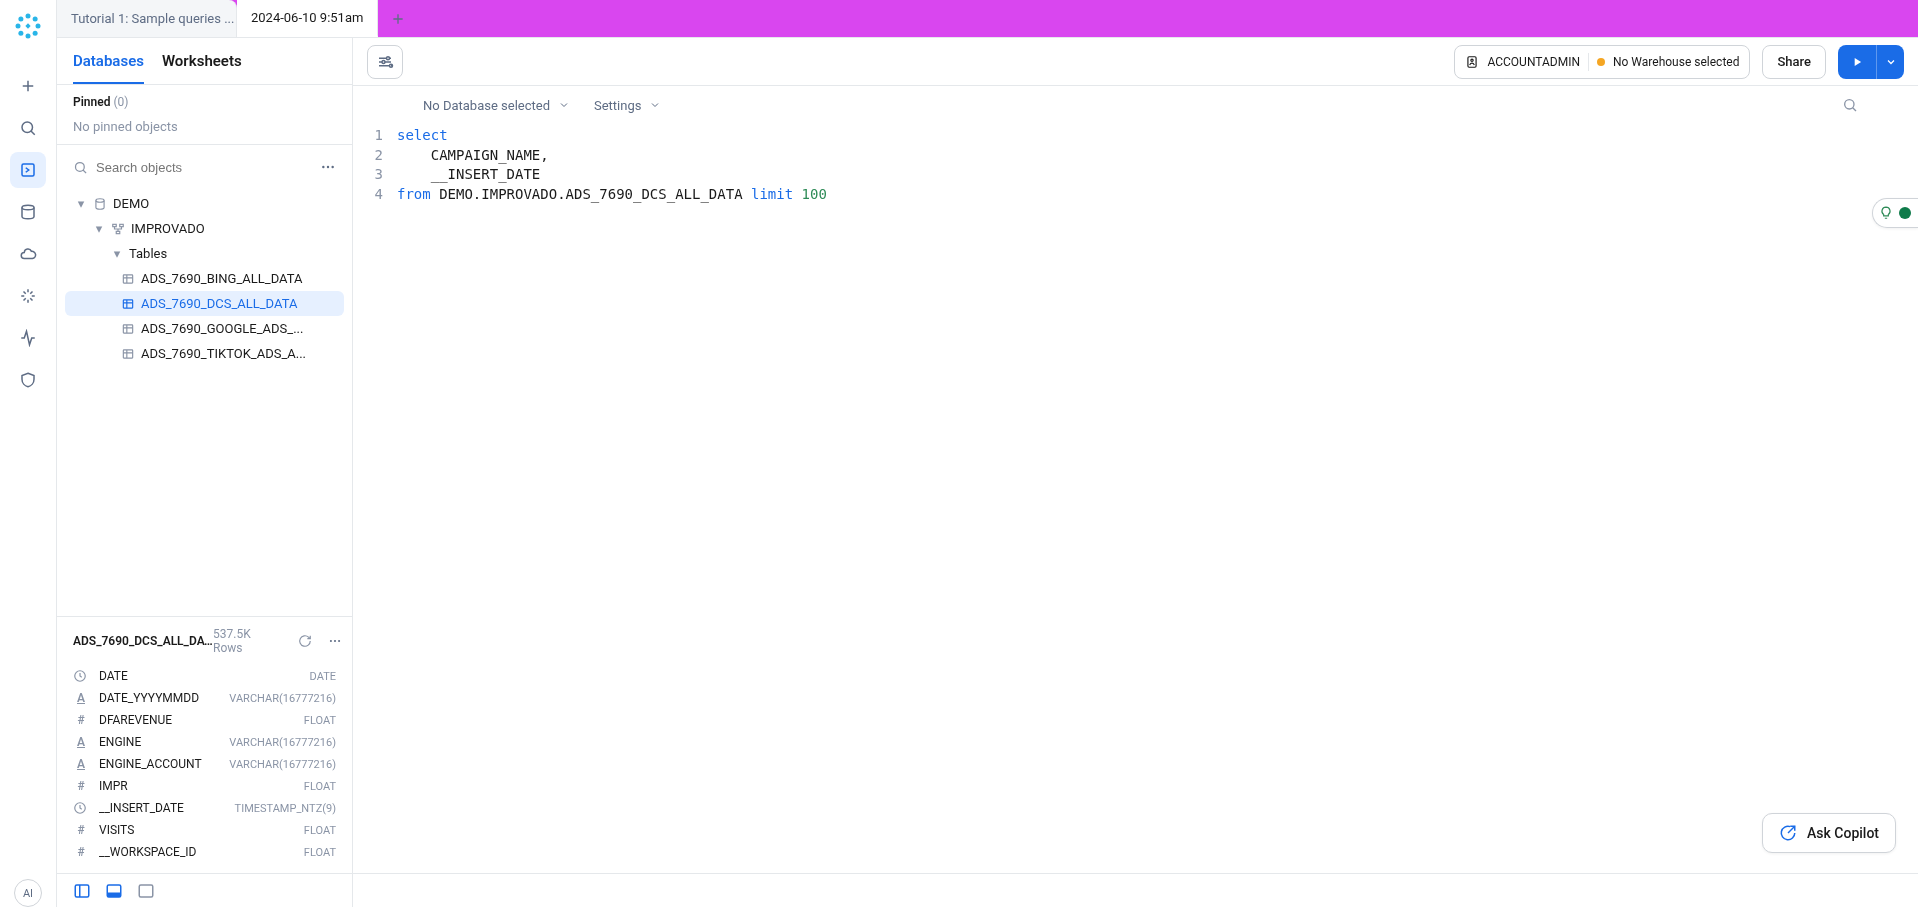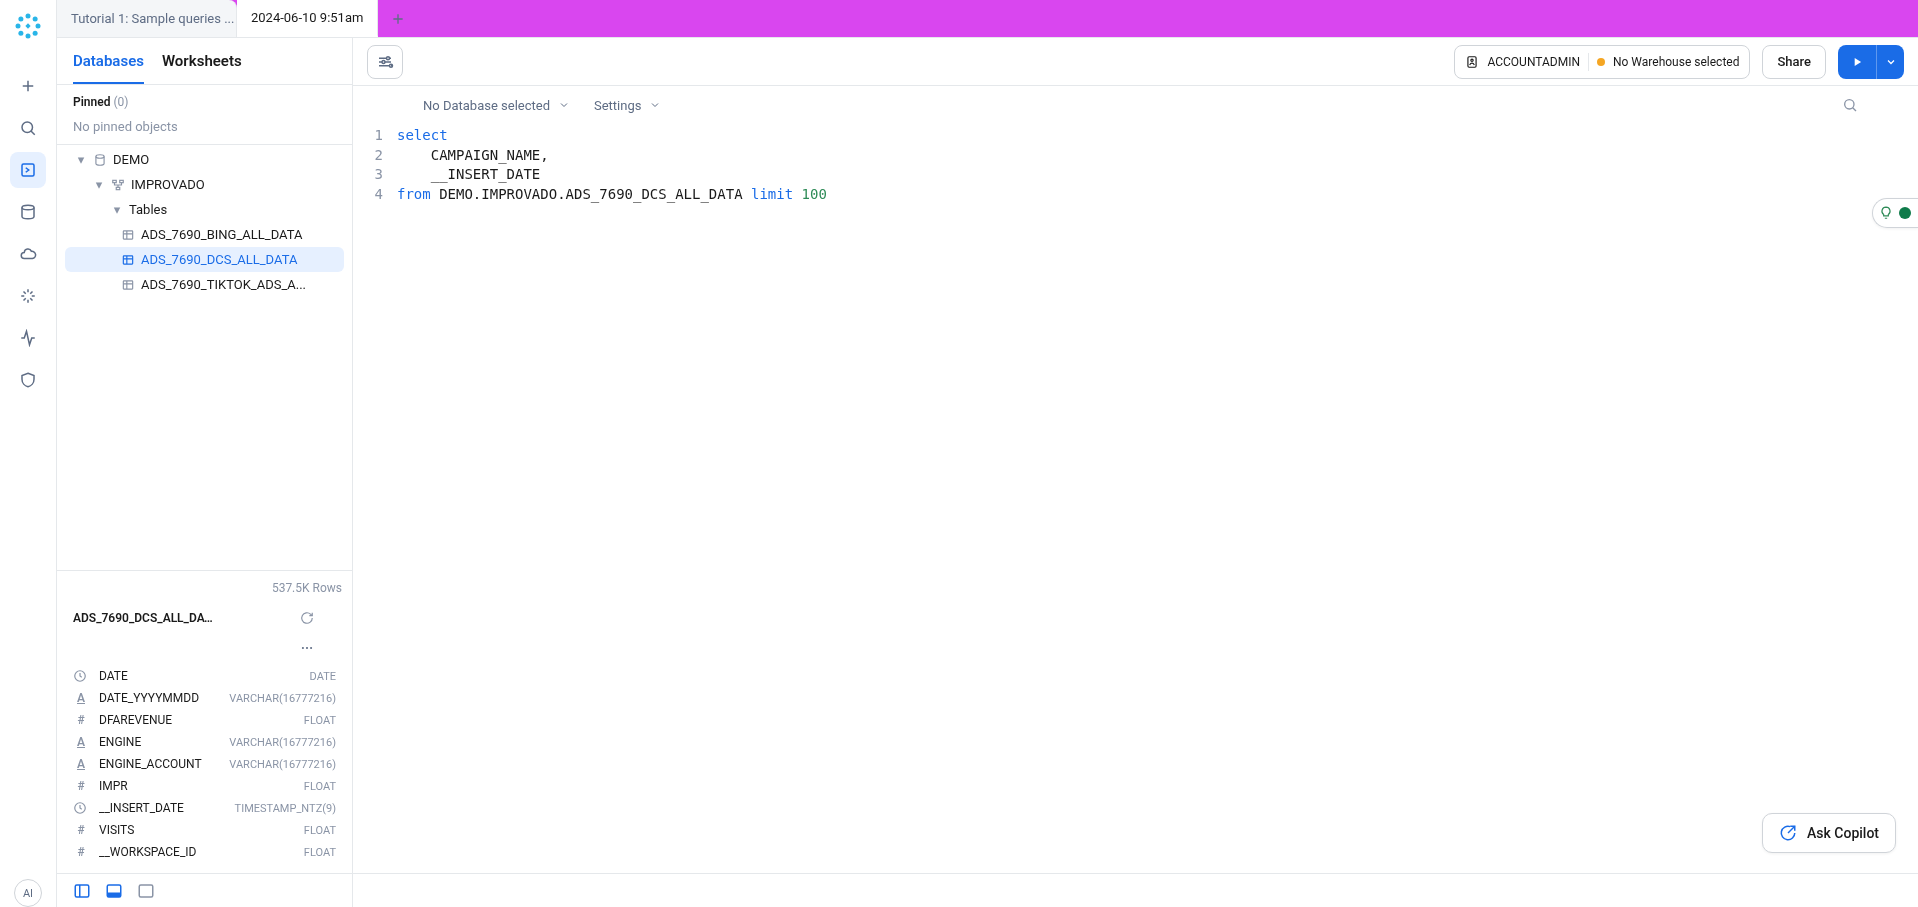--- a/index.html
+++ b/index.html
@@ -51,21 +51,21 @@
 .caret { width:12px; display:inline-flex; justify-content:center; color:#8a94a6; }
 .indent-1 { padding-left:10px; }
 .indent-2 { padding-left:28px; }
 .indent-3 { padding-left:46px; }
 .indent-4 { padding-left:56px; }
 
 
 .detail-panel { border-top:1px solid #e5e8eb; }
 .detail-head { display:flex; align-items:center; justify-content:space-between; padding:10px 10px 10px 16px; }
 .detail-head .name { font-size:12px; font-weight:600; max-width:140px; overflow:hidden; text-overflow:ellipsis; white-space:nowrap; }
-.detail-head .right { display:flex; align-items:center; gap:16px; color:#8a94a6; font-size:12px;flex-direction:column; }
+.detail-head .right { display:flex; align-items:center; gap:16px; color:#8a94a6; font-size:12px; }
 .cols { max-height:220px; overflow:auto; padding:0 16px 10px 16px; }
 .col-row { display:flex; align-items:center; justify-content:space-between; padding:4px 0; font-size:12px; }
 .col-left { display:flex; align-items:center; gap:10px; color:#1a1a1a; }
 .col-left .cicon { color:#8a94a6; width:16px; text-align:center; }
 .col-type { color:#8a94a6; font-size:11px; }
 
 
 .bottom-bar { height:34px; border-top:1px solid #e5e8eb; display:flex; align-items:center; gap:10px; padding:0 14px; }
 .toggle-ic { width:22px; height:22px; display:flex; align-items:center; justify-content:center; color:#8a94a6; cursor:pointer; border-radius:4px; }
 .toggle-ic.on { color:#1a6ce7; }
@@ -188,20 +188,38 @@
         <div class="browser-tabs">
           <div class="btab active">Databases</div>
           <div class="btab">Worksheets</div>
         </div>
 
         <div class="pinned-section">
           <div class="pinned-title"><span>Pinned</span> <span class="count">(0)</span></div>
           <div class="pinned-empty">No pinned objects</div>
         </div>
 
+        <div class="search-row">
+          <div class="search-input">
+            <span>
+                <svg width="15" height="15" viewBox="0 0 24 24" fill="none" stroke="#8a94a6" stroke-width="2">
+                  <circle cx="11" cy="11" r="7"></circle>
+                  <path d="M21 21l-5-5"></path>
+                </svg>
+              </span>
+            <input placeholder="Search objects" style="">
+          </div>
+          <div class="dots-btn">
+              <svg width="16" height="16" viewBox="0 0 24 24" fill="currentColor">
+                <circle cx="5" cy="12" r="1.8"></circle>
+                <circle cx="12" cy="12" r="1.8"></circle>
+                <circle cx="19" cy="12" r="1.8"></circle>
+              </svg>
+            </div>
+        </div>
 
         <div class="tree">
           <div class="tree-row indent-1">
             <span class="caret">▾</span>
             <span class="ticon">
                 <svg width="14" height="14" viewBox="0 0 24 24" fill="none" stroke="currentColor" stroke-width="2">
                   <ellipse cx="12" cy="6" rx="7" ry="3"></ellipse>
                   <path d="M5 6v12c0 1.6 3.1 3 7 3s7-1.4 7-3V6"></path>
                 </svg>
               </span>
@@ -234,20 +252,29 @@
                 <span>ADS_7690_BING_ALL_DATA</span>
               </div>
               <div class="tree-row indent-4 selected">
                 <span class="ticon">
                   <svg width="14" height="14" viewBox="0 0 24 24" fill="none" stroke="currentColor" stroke-width="2">
                     <rect x="4" y="5" width="16" height="14" rx="1"></rect>
                     <path d="M4 10h16M10 5v14"></path>
                   </svg>
                 </span>
                 <span>ADS_7690_DCS_ALL_DATA</span>
+              </div>
+              <div class="tree-row indent-4">
+                <span class="ticon">
+                  <svg width="14" height="14" viewBox="0 0 24 24" fill="none" stroke="currentColor" stroke-width="2">
+                    <rect x="4" y="5" width="16" height="14" rx="1"></rect>
+                    <path d="M4 10h16M10 5v14"></path>
+                  </svg>
+                </span>
+                <span>ADS_7690_GOOGLE_ADS_...</span>
               </div>
               <div class="tree-row indent-4">
                 <span class="ticon">
                   <svg width="14" height="14" viewBox="0 0 24 24" fill="none" stroke="currentColor" stroke-width="2">
                     <rect x="4" y="5" width="16" height="14" rx="1"></rect>
                     <path d="M4 10h16M10 5v14"></path>
                   </svg>
                 </span>
                 <span>ADS_7690_TIKTOK_ADS_A...</span>
               </div>

